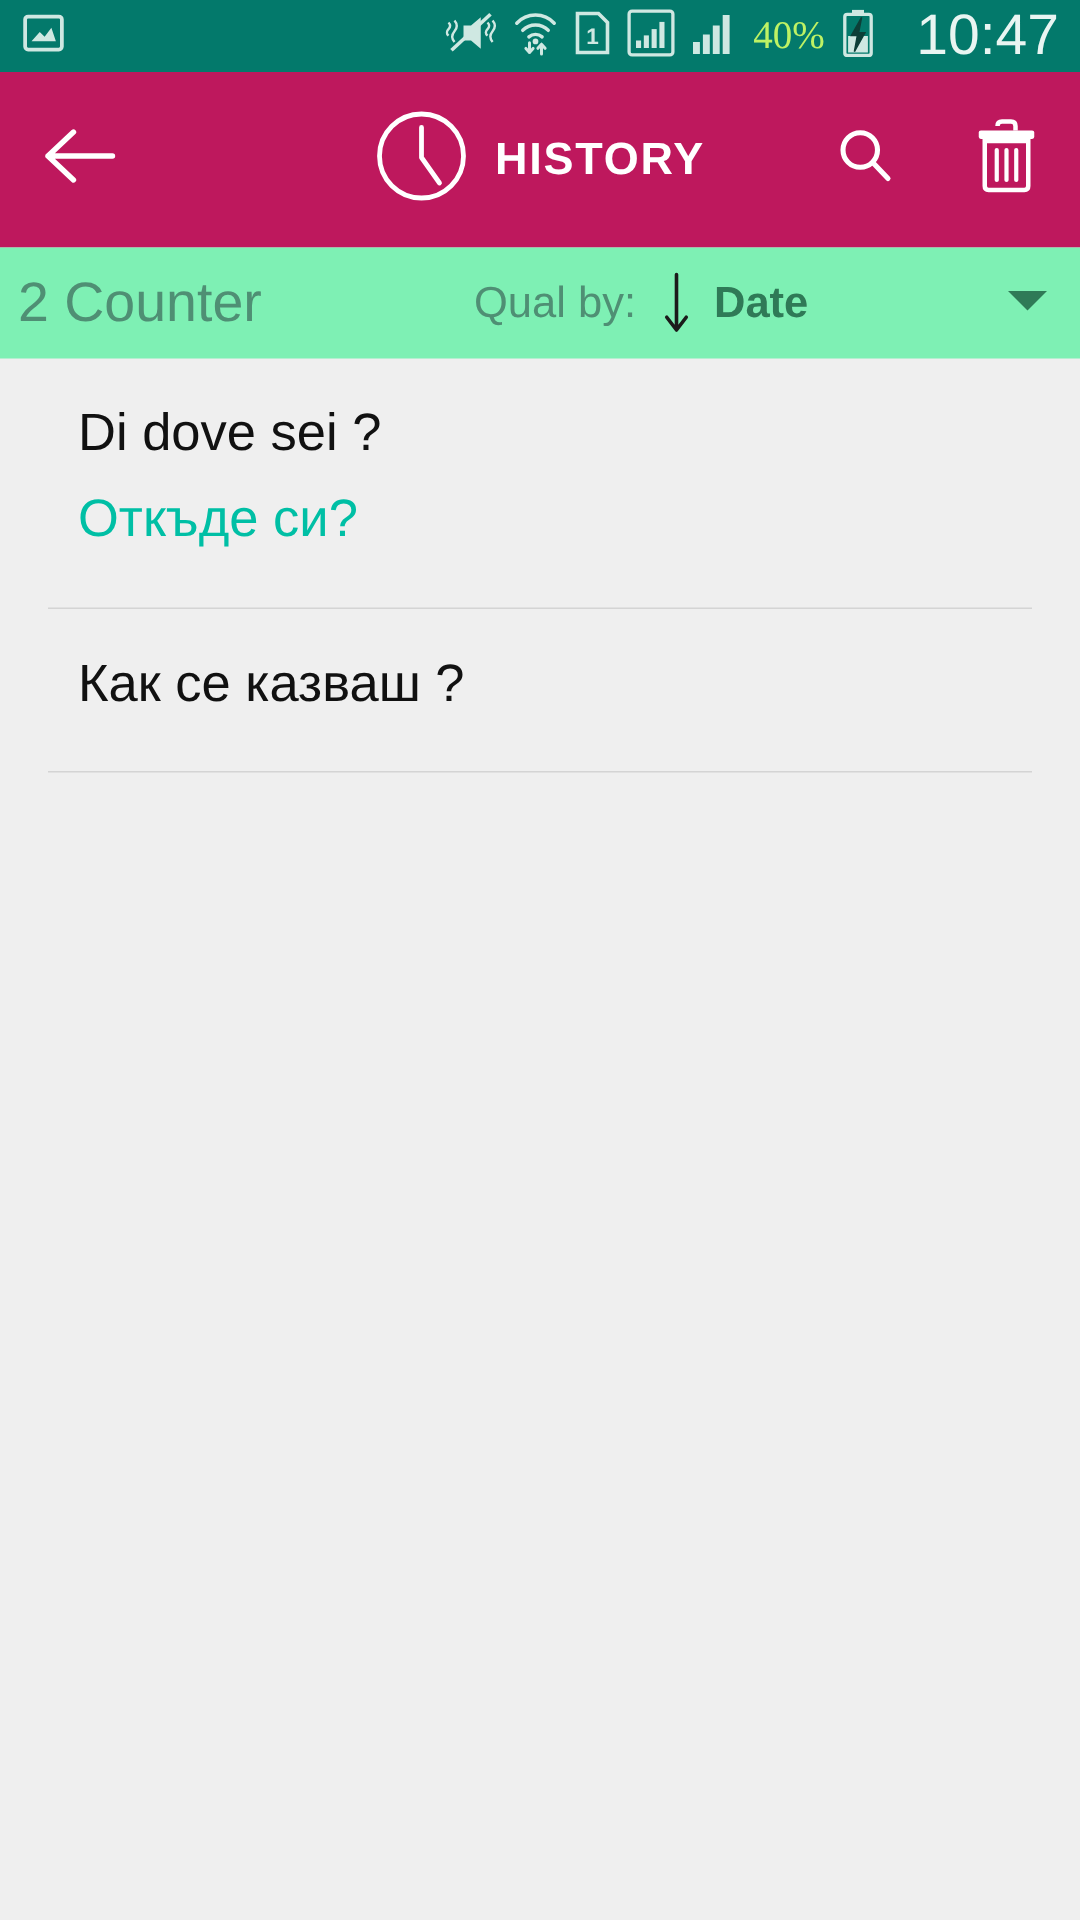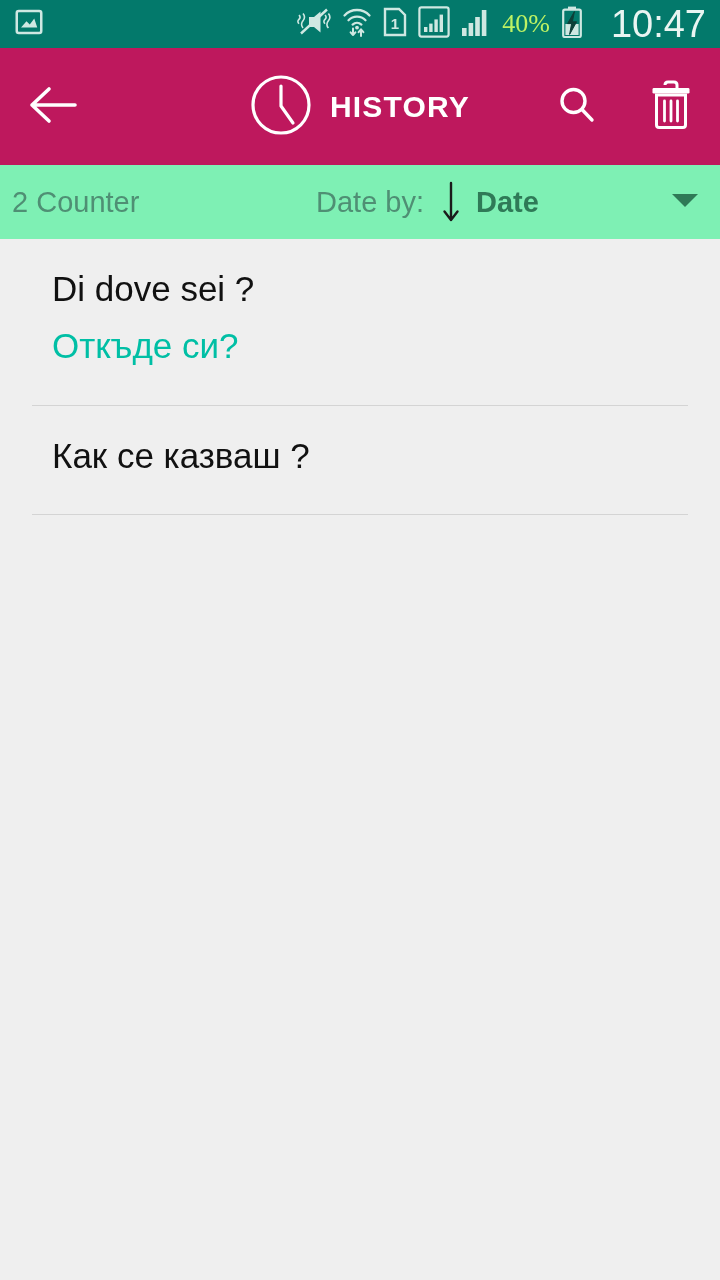--- a/index.html
+++ b/index.html
@@ -50,21 +50,21 @@
     display:flex; align-items:center; gap:40px;
   }
   .ab-btn { width:54px; height:54px; display:flex; align-items:center; justify-content:center; }
 
   
   .sort-bar {
     height:74px; background:#7ef0b4;
     display:flex; align-items:center; position:relative;
   }
   .counter {
-    margin-left:12px; color:#4f8f74; font-size:29px;
+    margin-left:12px; color:#4f8f74; font-size:37px;
     font-family:"Liberation Sans", sans-serif;
   }
   .sort-group {
     position:absolute; left:316px; top:0; bottom:0;
     display:flex; align-items:center; gap:0;
   }
   .sort-label { color:#4f8f74; font-size:29px; }
   .sort-arrow { margin:0 14px 0 16px; display:flex; align-items:center; }
   .sort-value {
     color:#2f7a57; font-size:29px; font-weight:bold;
@@ -208,21 +208,21 @@
           </svg>
         </span>
       </div>
     </div>
   </div>
 
   <div class="sort-bar">
     <span class="counter">2 Counter</span>
 
     <div class="sort-group">
-      <span class="sort-label">Date by:</span>
+      <span class="sort-label">Qual by:</span>
       <span class="sort-arrow">
         <svg width="22" height="44" viewBox="0 0 22 44">
           <path d="M11 3 L11 40 M11 40 L4.5 31.5 M11 40 L17.5 31.5" fill="none" stroke="#1b1b1b" stroke-width="2.4" stroke-linecap="round" stroke-linejoin="round"></path>
         </svg>
       </span>
       <span class="sort-value">Date</span>
     </div>
 
     <div class="sort-caret">
       <span>

